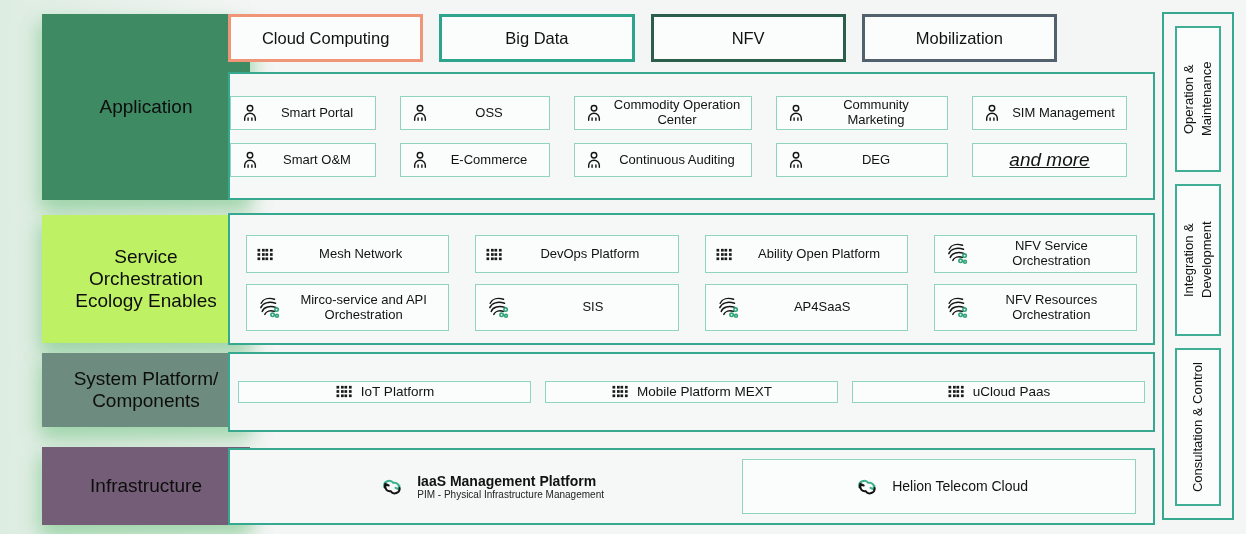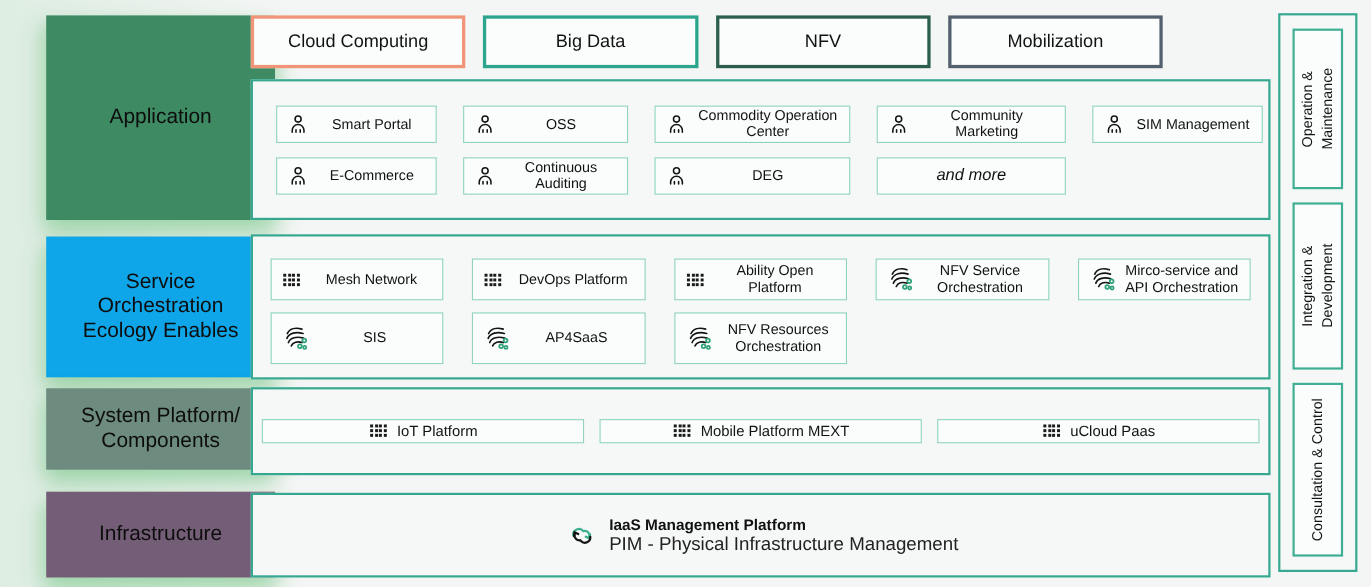--- a/index.html
+++ b/index.html
@@ -16,39 +16,39 @@
   .l-sys{top:353px;height:74px;}
   .l-inf{top:447px;height:78px;}
   .l-svc span{max-width:158px;}
   .l-sys span{max-width:182px;}
   
   .cats{position:absolute;left:228px;top:14px;width:829px;height:48px;display:flex;gap:16px;}
   .cat{flex:1;box-sizing:border-box;border:3px solid #888;background:#fbfcfc;display:flex;
     align-items:center;justify-content:center;font-size:16.5px;}
   
   .outer{position:absolute;left:228px;width:927px;box-sizing:border-box;border:2px solid #35a88f;background:#f6f8f7;}
-  .o-app{top:72px;height:128px;padding:22px 21px;display:grid;
+  .o-app{top:72px;height:128px;padding:22px 0;display:grid;
     grid-template-columns:146px 150px 178px 172px 155px;grid-template-rows:34px 34px;column-gap:24px;row-gap:13px;}
   .o-svc{top:213px;height:132px;padding:20px 16px 12px;display:grid;
-    grid-template-columns:repeat(5,1fr);grid-template-rows:38px 47px;column-gap:26px;row-gap:11px;}
+    grid-template-columns:repeat(4,1fr);grid-template-rows:38px 47px;column-gap:26px;row-gap:11px;}
   .o-sys{top:352px;height:80px;padding:10px 8px;display:flex;gap:14px;align-items:center;}
   .o-inf{top:448px;height:77px;display:flex;align-items:center;padding:0 17px;gap:10px;}
   
   .cell{box-sizing:border-box;border:1px solid #8fd3c0;background:#fbfcfc;display:flex;
     align-items:center;gap:8px;padding:2px 9px;font-size:13px;line-height:1.15;}
   .cell .lbl{flex:1;text-align:center;}
-  .andmore .lbl{font-style:italic;font-size:15px;}
+  .andmore .lbl{font-style:italic;text-decoration:underline;font-size:19px;}
   .sys-cell{flex:1;justify-content:center;font-size:13.5px;}
   .sys-cell .lbl{flex:0 1 auto;}
   .inf-cell{height:55px;flex:1;justify-content:center;}
   .inf-cell.first{flex:1.25;border:none;background:transparent;}
   .inf-text{display:flex;flex-direction:column;align-items:flex-start;}
   .inf-title{font-size:14px;font-weight:bold;}
   .inf-title.normal{font-weight:normal;}
-  .inf-sub{font-size:17px;color:#222;}
+  .inf-sub{font-size:10px;color:#222;}
   
   .sidebar{position:absolute;left:1162px;top:12px;width:72px;height:508px;box-sizing:border-box;
     border:2px solid #35a88f;background:#f6f8f7;display:flex;flex-direction:column;
     align-items:center;justify-content:space-between;padding:12px 0;}
   .sbox{box-sizing:border-box;width:46px;border:2px solid #3fae94;background:#fbfcfc;
     display:flex;align-items:center;justify-content:center;}
   .sb-0{height:146px;}.sb-1{height:152px;}.sb-2{height:158px;}
   .vtext{writing-mode:vertical-rl;transform:rotate(180deg);font-size:13px;line-height:1.35;text-align:center;white-space:nowrap;}
   .sb-0 .vtext,.sb-1 .vtext{white-space:normal;}
   
@@ -105,21 +105,21 @@
       <path d="M8.6 12.8 l0.4-3.2 l3 1.5" fill="none" stroke="#141414" stroke-width="1.8" stroke-linecap="round" stroke-linejoin="round"></path>
     </symbol>
   </defs>
 </svg>
 
 <div class="stage">
 
   <div class="llayer l-app" style="background:#3e8a62">
       <span>Application</span>
     </div>
-  <div class="llayer l-svc" style="background:#0ea5e9">
+  <div class="llayer l-svc" style="background:#bef264">
       <span>Service Orchestration Ecology Enables</span>
     </div>
   <div class="llayer l-sys" style="background:#6d8b7f">
       <span>System Platform/ Components</span>
     </div>
   <div class="llayer l-inf" style="background:#745e77">
       <span>Infrastructure</span>
     </div>
 
   <div class="cats">
@@ -160,20 +160,26 @@
         <svg class="ic ic-person" viewBox="0 0 24 24">
           <use href="#sym-person"></use>
         </svg>
         <span class="lbl">Community Marketing</span>
       </div>
     <div class="cell">
         <svg class="ic ic-person" viewBox="0 0 24 24">
           <use href="#sym-person"></use>
         </svg>
         <span class="lbl">SIM Management</span>
+      </div>
+    <div class="cell">
+        <svg class="ic ic-person" viewBox="0 0 24 24">
+          <use href="#sym-person"></use>
+        </svg>
+        <span class="lbl">Smart O&amp;M</span>
       </div>
     <div class="cell">
         <svg class="ic ic-person" viewBox="0 0 24 24">
           <use href="#sym-person"></use>
         </svg>
         <span class="lbl">E-Commerce</span>
       </div>
     <div class="cell">
         <svg class="ic ic-person" viewBox="0 0 24 24">
           <use href="#sym-person"></use>
@@ -266,20 +272,28 @@
   <div class="outer o-inf">
     <div class="cell inf-cell first">
       <svg class="ic ic-cloud" viewBox="0 0 30 24">
           <use href="#sym-cloud"></use>
         </svg>
       <span class="inf-text">
         <span class="inf-title">IaaS Management Platform</span>
         <span class="inf-sub">PIM - Physical Infrastructure Management</span>
       </span>
     </div>
+    <div class="cell inf-cell">
+      <svg class="ic ic-cloud" viewBox="0 0 30 24">
+          <use href="#sym-cloud"></use>
+        </svg>
+      <span class="inf-text">
+        <span class="inf-title normal">Helion Telecom Cloud</span>
+      </span>
+    </div>
   </div>
 
   <div class="sidebar">
     <div class="sbox sb-0">
         <span class="vtext">Operation &amp; Maintenance</span>
       </div>
     <div class="sbox sb-1">
         <span class="vtext">Integration &amp; Development</span>
       </div>
     <div class="sbox sb-2">

